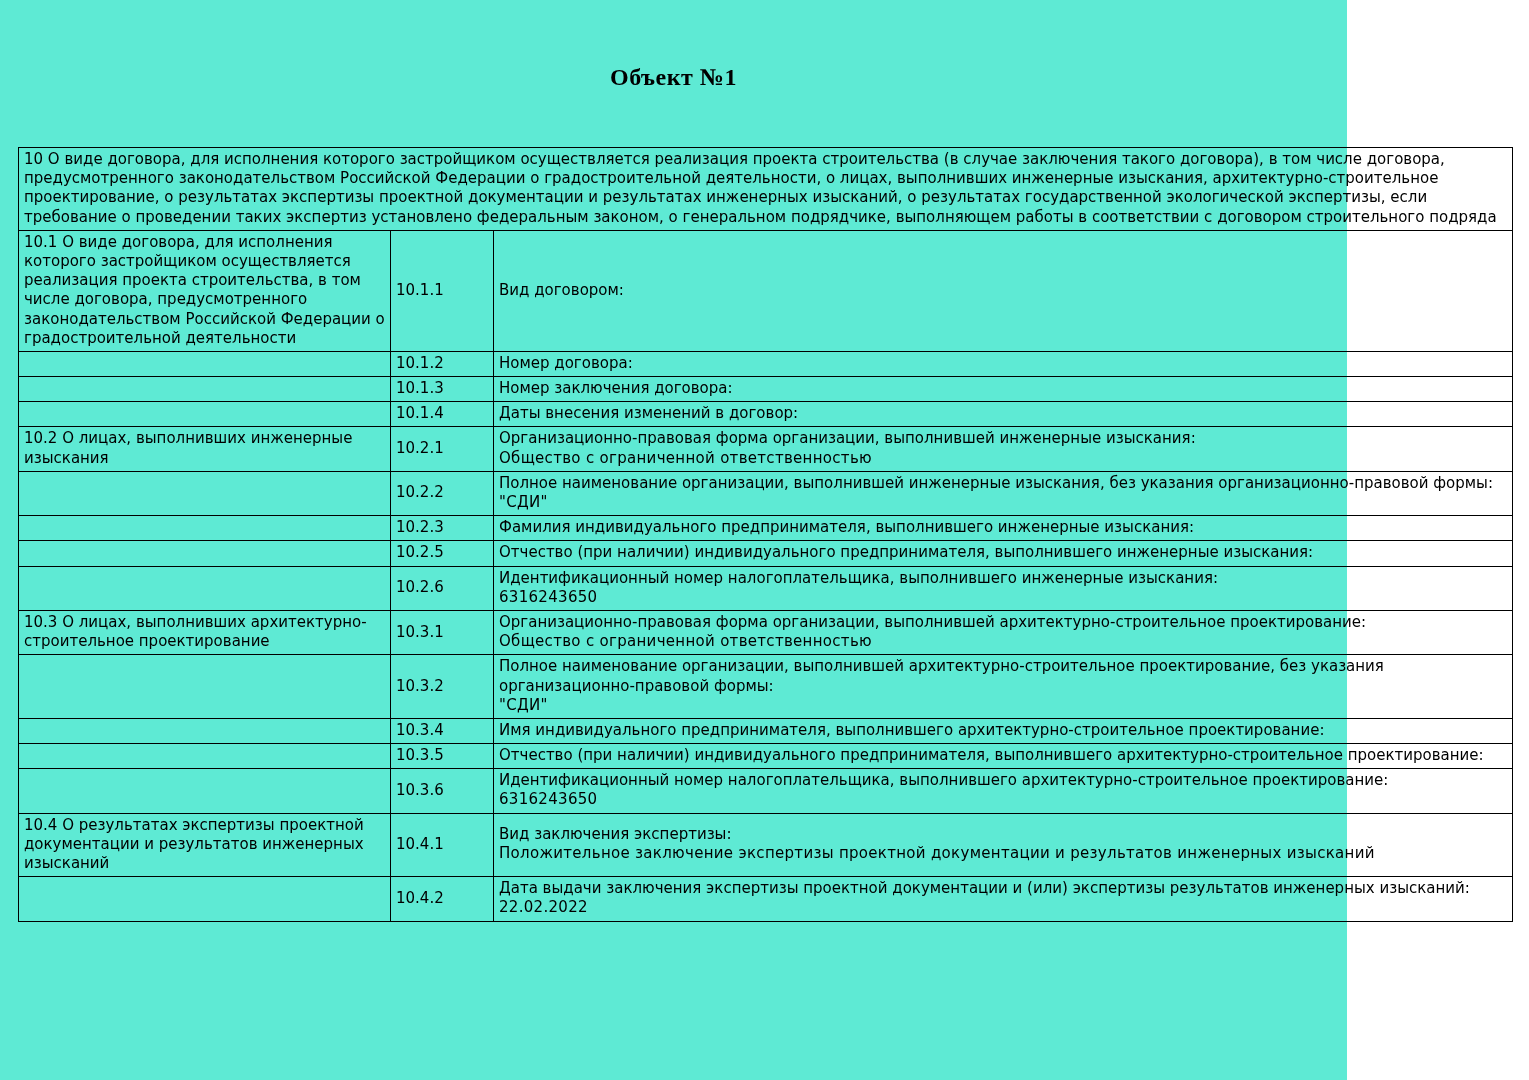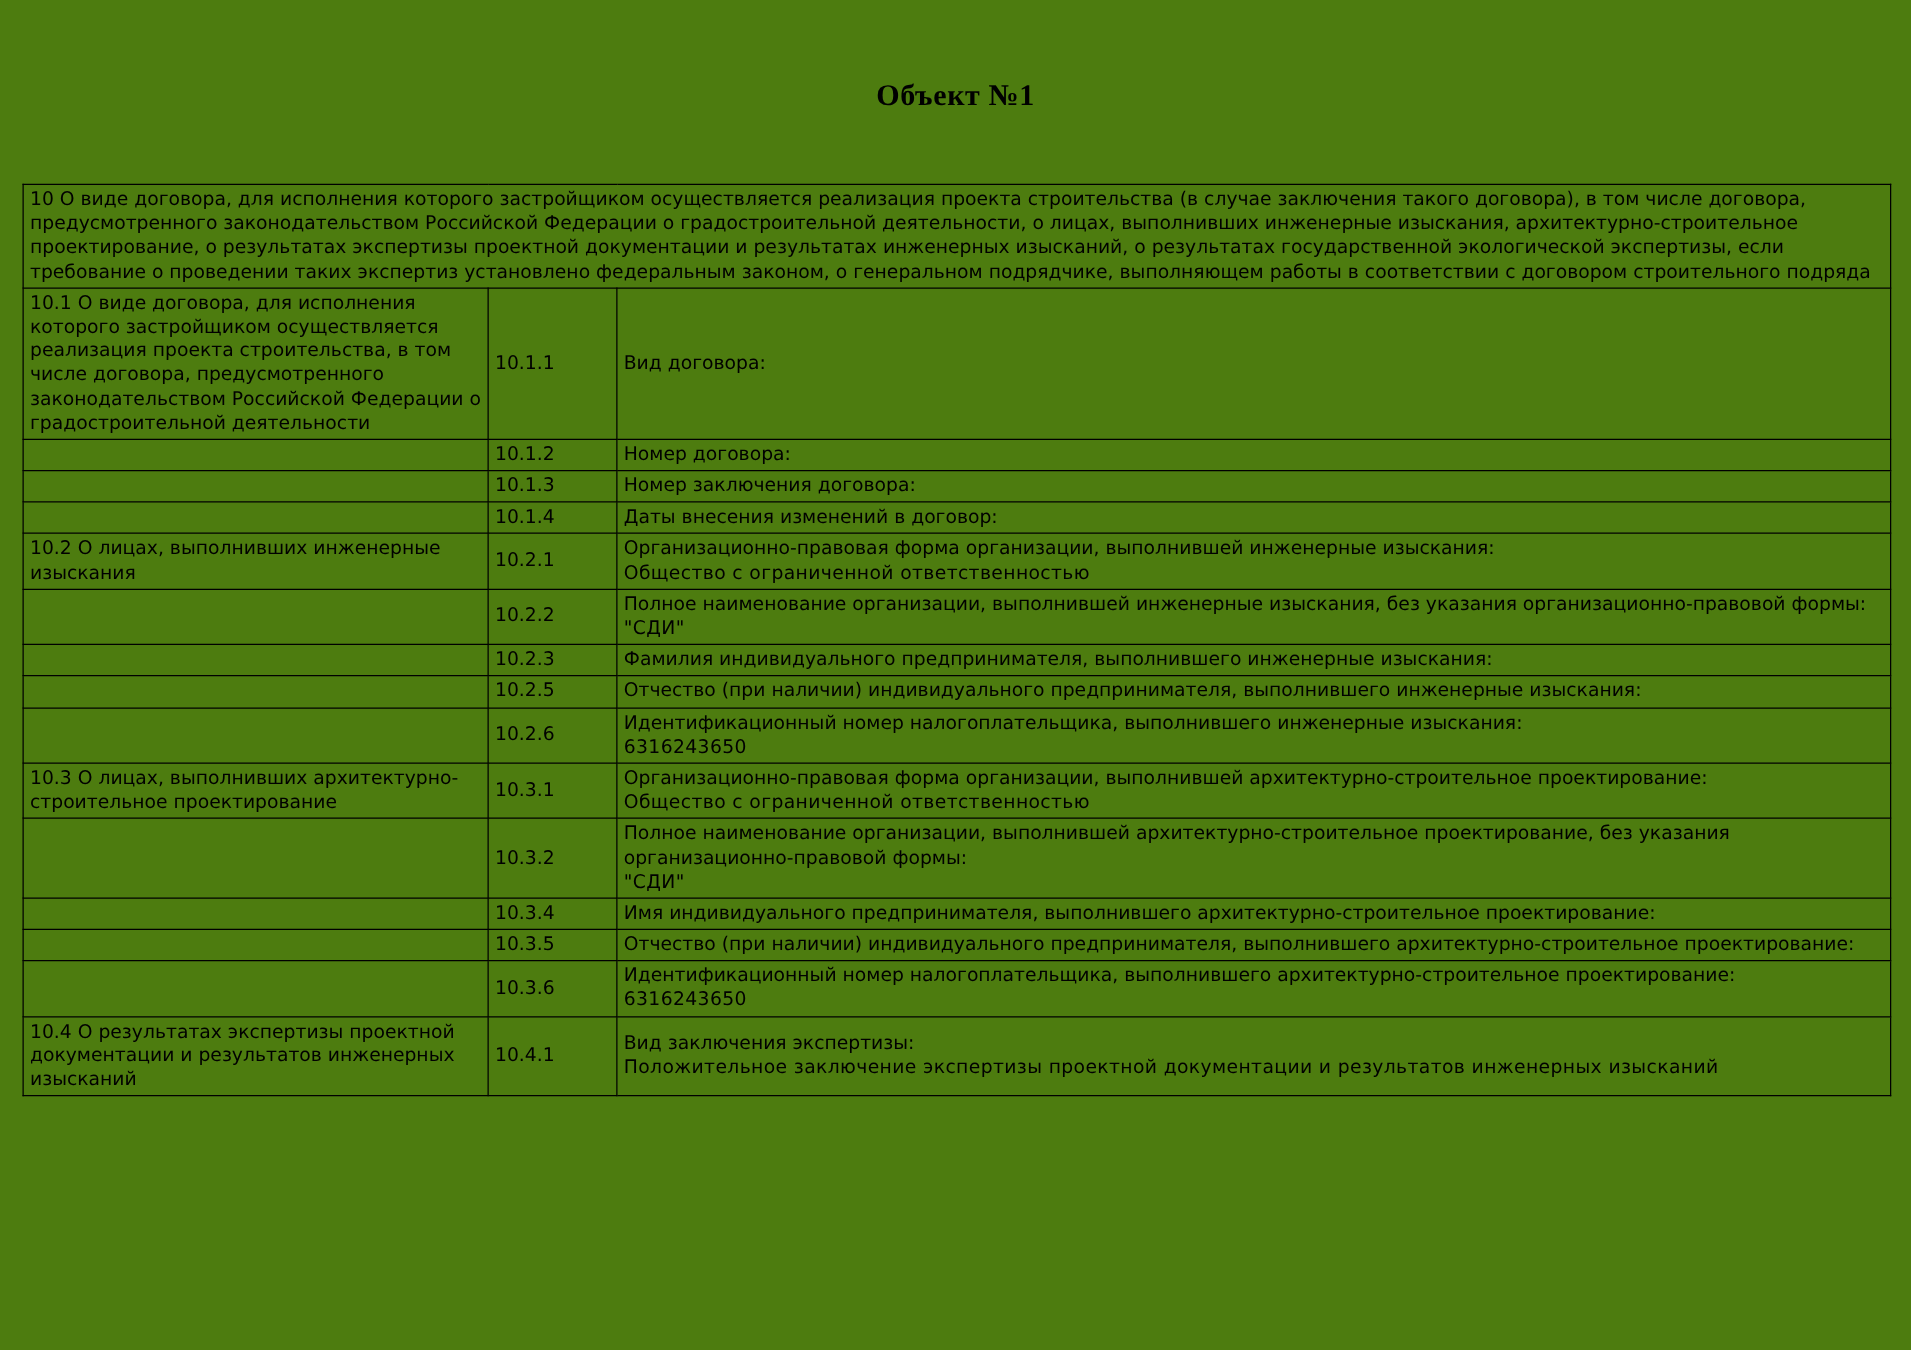--- a/index.html
+++ b/index.html
@@ -7,23 +7,23 @@
     padding: 0;
     background: #ffffff;
     width: 1529px;
   }
   body {
     font-family: "DejaVu Sans", "Liberation Sans", sans-serif;
     color: #000000;
     -webkit-font-smoothing: antialiased;
   }
   .page {
-    width: 1529px;
+    width: 1347px;
     min-height: 1080px;
-    background: #4d7c0f;
+    background: #5eead4;
     box-sizing: border-box;
   }
   .doc-title {
     font-family: "Liberation Serif", "DejaVu Serif", serif;
     font-weight: bold;
     font-size: 24px;
     text-align: center;
     padding-top: 64px;
     letter-spacing: 0.5px;
   }
@@ -81,21 +81,21 @@
     </colgroup>
     <tbody>
       <tr>
         <td class="header-cell" colspan="3">10 О виде договора, для исполнения которого застройщиком осуществляется реализация проекта строительства (в случае заключения такого договора), в том числе договора, предусмотренного законодательством Российской Федерации о градостроительной деятельности, о лицах, выполнивших инженерные изыскания, архитектурно-строительное проектирование, о результатах экспертизы проектной документации и результатах инженерных изысканий, о результатах государственной экологической экспертизы, если требование о проведении таких экспертиз установлено федеральным законом, о генеральном подрядчике, выполняющем работы в соответствии с договором строительного подряда</td>
       </tr>
 
     <tr>
     <td class="cell-section">10.1 О виде договора, для исполнения которого застройщиком осуществляется реализация проекта строительства, в том числе договора, предусмотренного законодательством Российской Федерации о градостроительной деятельности</td>
     <td class="cell-code">10.1.1</td>
     <td class="cell-content">
-      <div class="field-label">Вид договора:</div>
+      <div class="field-label">Вид договором:</div>
 
     </td>
   </tr>
         <tr>
     <td class="cell-section"></td>
     <td class="cell-code">10.1.2</td>
     <td class="cell-content">
       <div class="field-label">Номер договора:</div>
 
     </td>
@@ -197,16 +197,24 @@
     </td>
   </tr>
         <tr>
     <td class="cell-section">10.4 О результатах экспертизы проектной документации и результатов инженерных изысканий</td>
     <td class="cell-code">10.4.1</td>
     <td class="cell-content">
       <div class="field-label">Вид заключения экспертизы:</div>
       <div class="field-value">Положительное заключение экспертизы проектной документации и результатов инженерных изысканий</div>
     </td>
   </tr>
+        <tr>
+    <td class="cell-section"></td>
+    <td class="cell-code">10.4.2</td>
+    <td class="cell-content">
+      <div class="field-label">Дата выдачи заключения экспертизы проектной документации и (или) экспертизы результатов инженерных изысканий:</div>
+      <div class="field-value">22.02.2022</div>
+    </td>
+  </tr>
       </tbody>
   </table>
 
 </div>
 
 </body></html>

